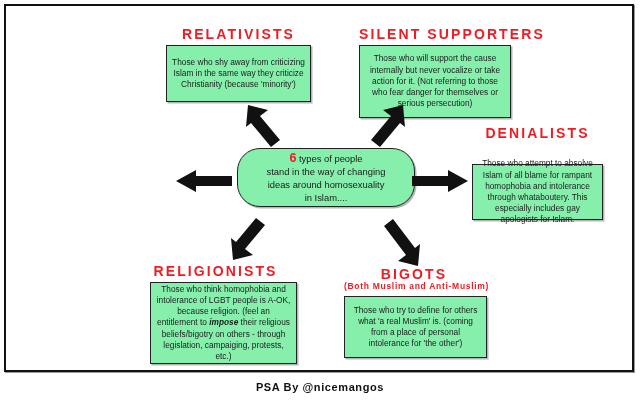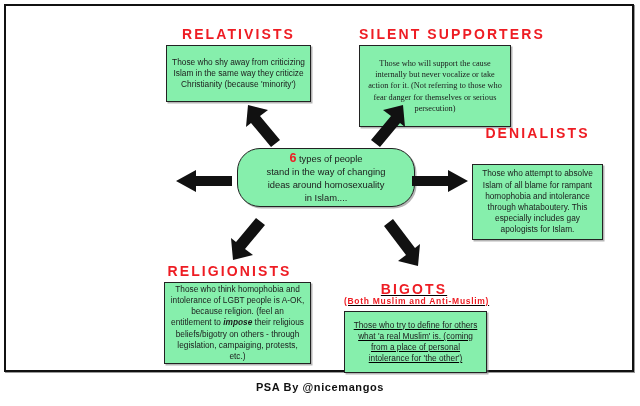--- a/index.html
+++ b/index.html
@@ -92,36 +92,36 @@
     font-weight: bold;
     font-size: 12.5px;
   }
 
   
   #relativists { left: 166px; top: 28px; width: 145px; }
   #relativists .box { width: 145px; height: 57px; }
 
   
   #silent-supporters { left: 359px; top: 28px; width: 152px; }
-  #silent-supporters .box { width: 152px; height: 82px; font-family: Liberation Serif, serif; }
+  #silent-supporters .box { width: 152px; height: 73px; }
 
   
   #perpetual-victims { left: 22px; top: 131px; width: 148px; }
   #perpetual-victims .box { width: 148px; height: 66px; }
 
   
   #denialists { left: 472px; top: 127px; width: 131px; }
-  #denialists .box { width: 131px; height: 76px; margin-top: 24px; }
-
-  
-  #religionists { left: 156px; top: 265px; width: 147px; }
+  #denialists .box { width: 131px; height: 56px; margin-top: 24px; }
+
+  
+  #religionists { left: 142px; top: 265px; width: 147px; }
   #religionists .box { width: 147px; height: 82px; margin-left: 8px; }
 
   
-  #bigots { left: 344px; top: 283px; width: 140px; text-decoration: underline; }
+  #bigots { left: 344px; top: 268px; width: 140px; }
   #bigots .box { width: 143px; height: 62px; }
 
   .heading-wrap { margin-bottom: 4px; }
 
   
   .arrow { position: absolute; }
   .arrow svg { display: block; }
 
   #footer-credit {
     position: absolute;

